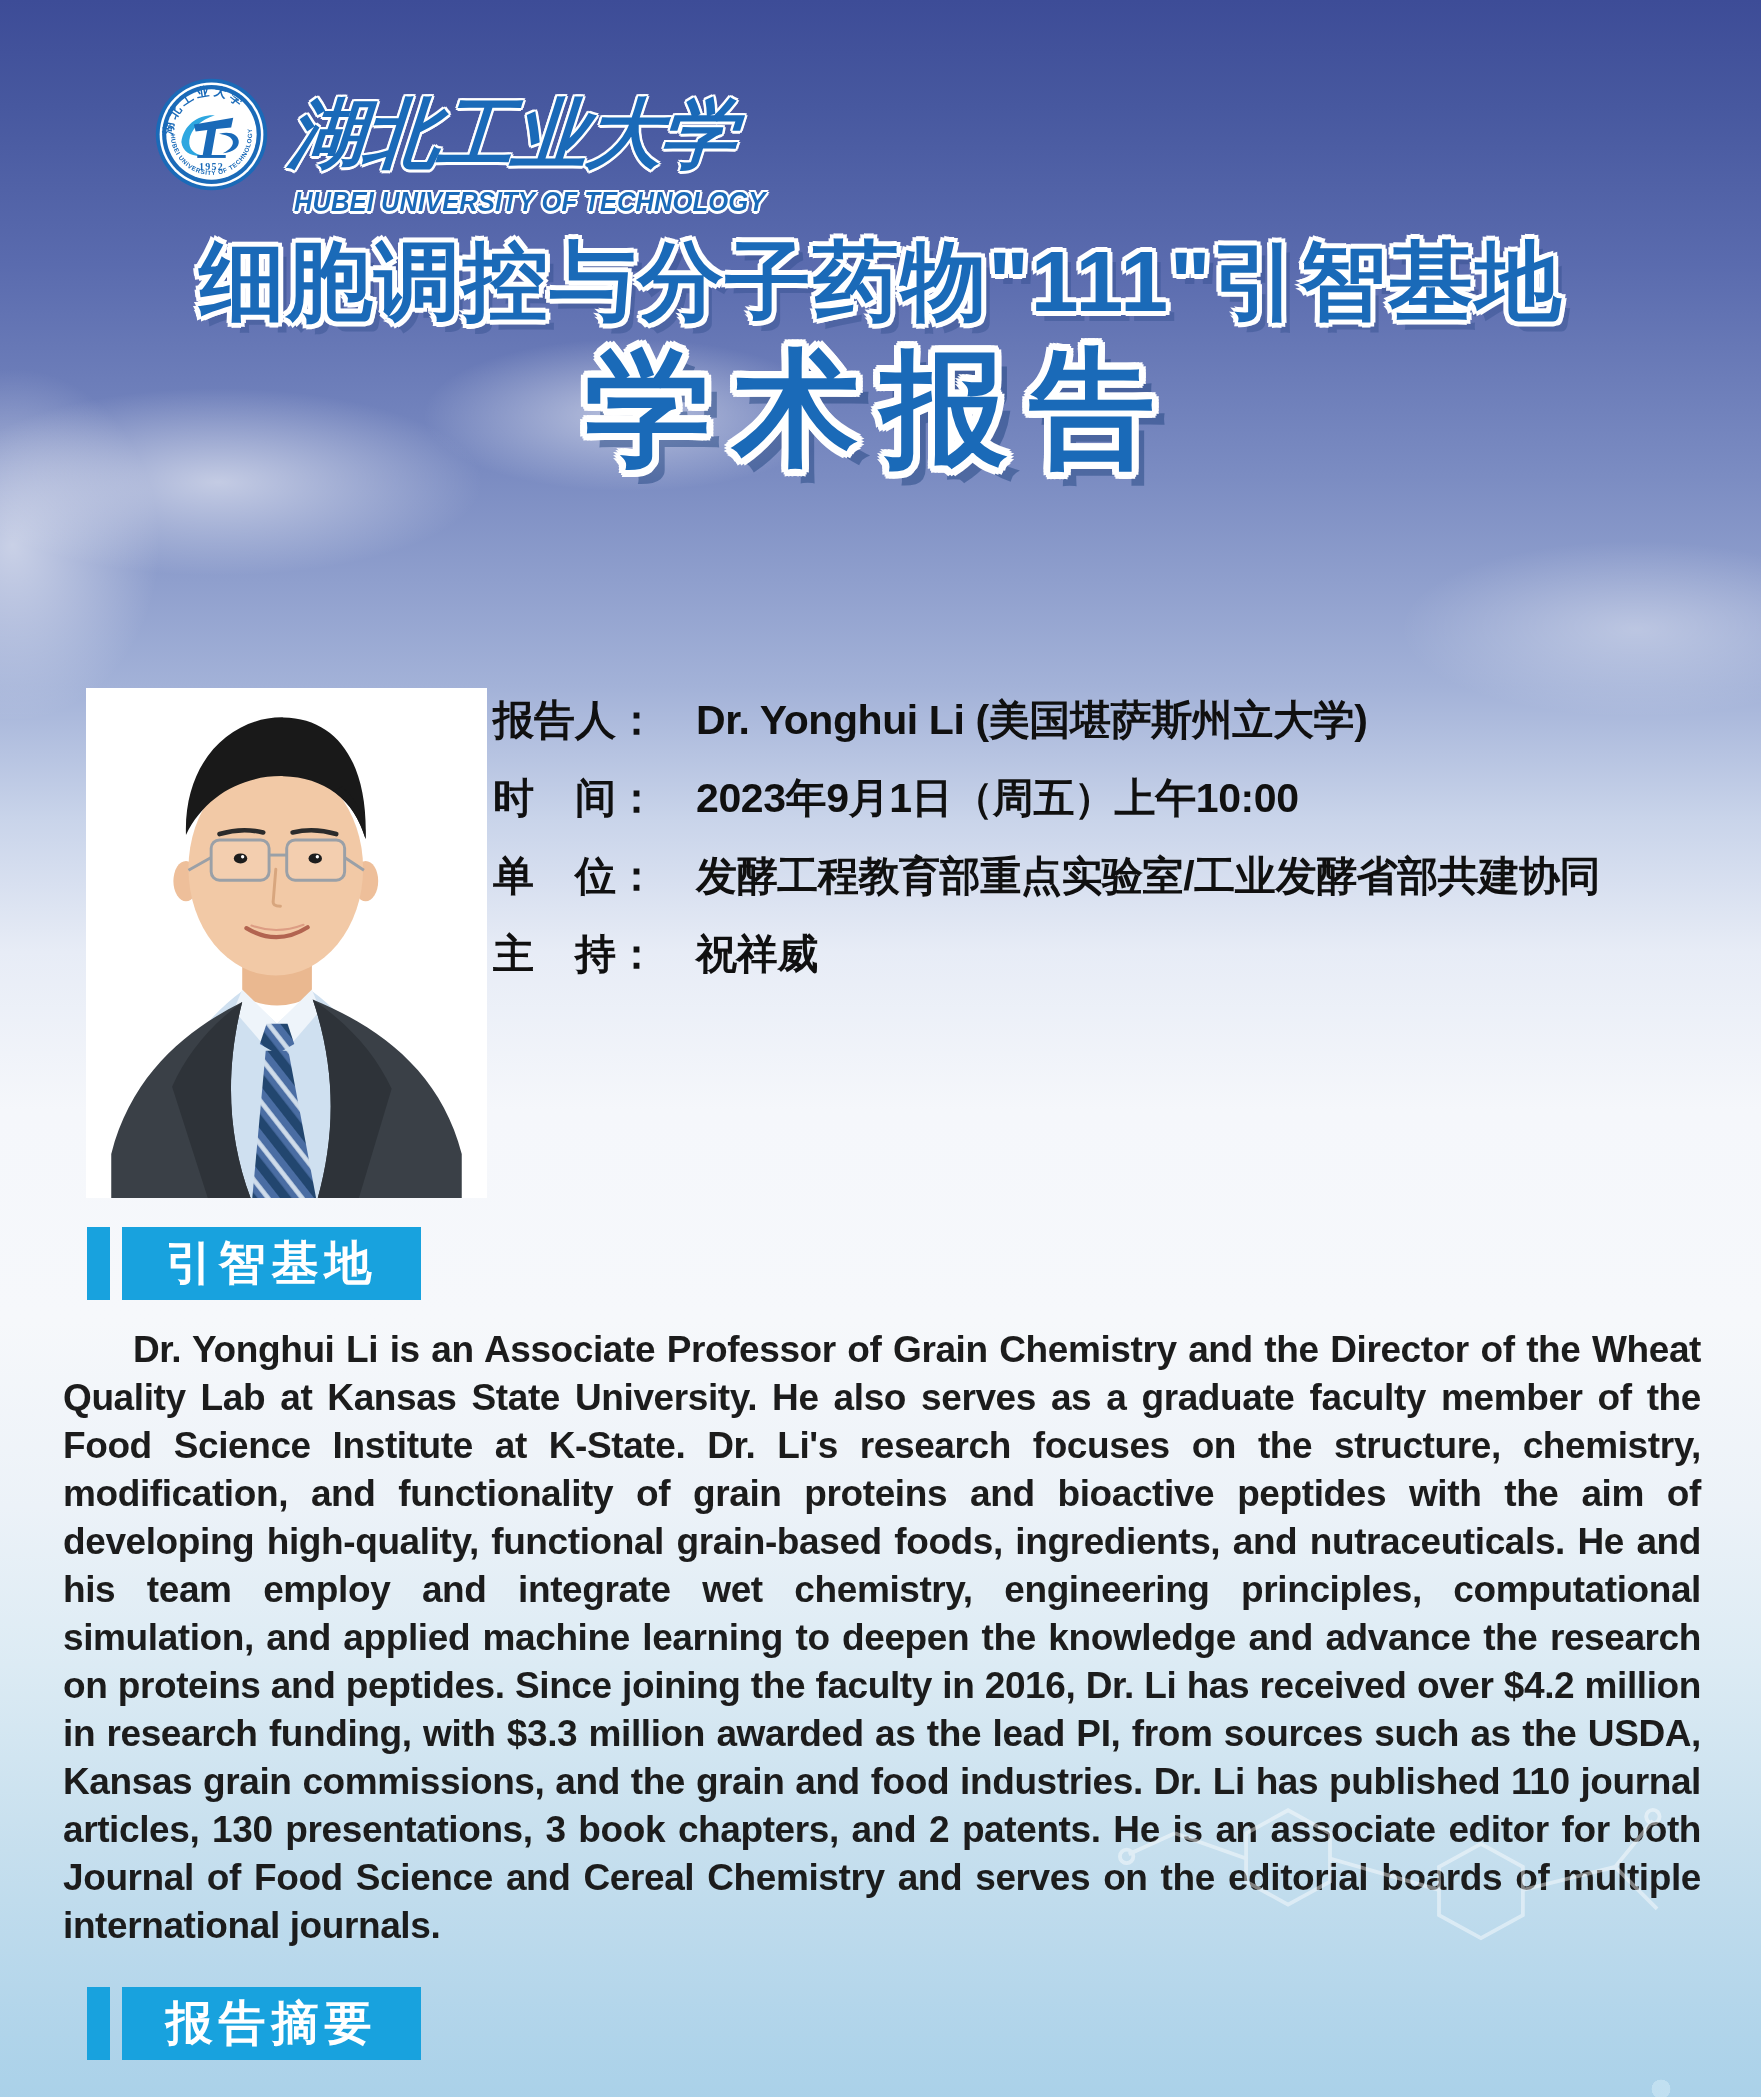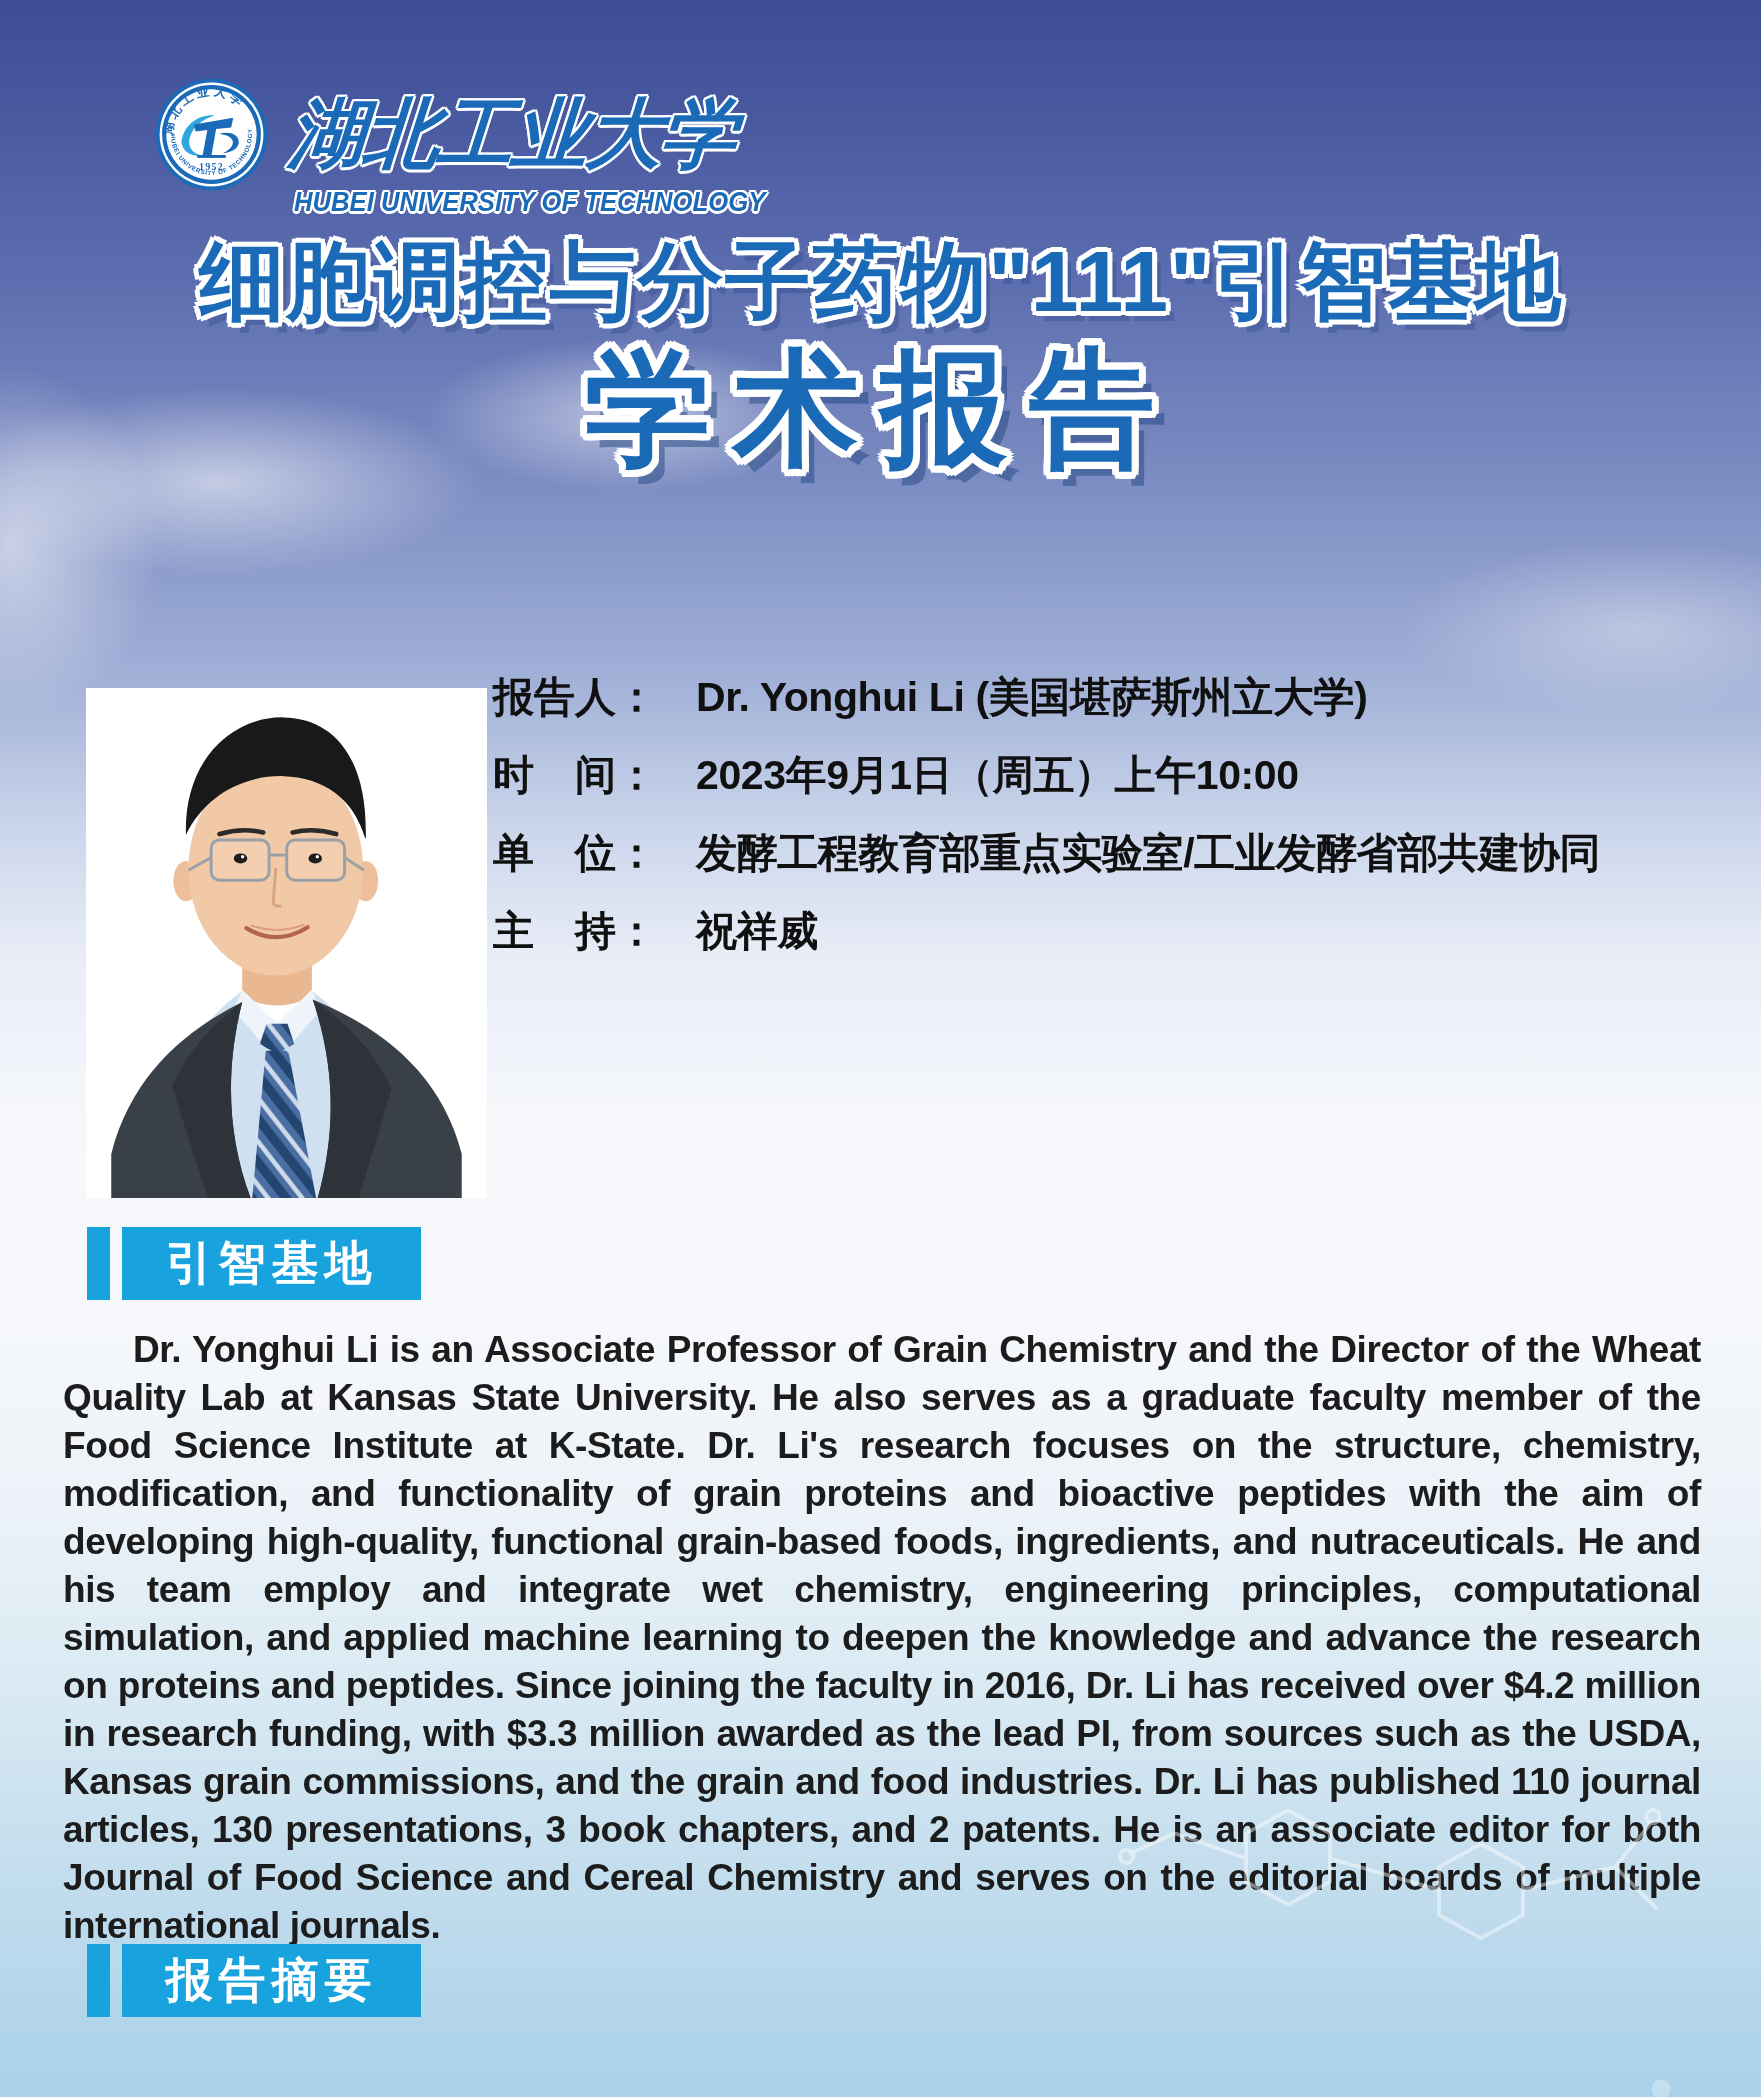--- a/index.html
+++ b/index.html
@@ -68,33 +68,33 @@
   .title-en { left:0; top:436px; width:100%; text-align:center; color:#e8191d; }
   .title-en .ln { display:block; height:121px; line-height:121px; font-size:106px; font-weight:bold;
     letter-spacing:-1.3px; white-space:nowrap; transform:scaleX(.62); transform-origin:50% 50%; }
 
   
   .photo { left:86px; top:688px; width:401px; height:510px; background:#fff; }
   .photo svg { display:block; width:100%; height:100%; }
 
   
   .info { left:493px; top:670px; width:1217px; color:#101010; }
-  .info-row { display:flex; align-items:flex-start; height:78px; font-weight:bold; font-size:41px; white-space:nowrap; }
+  .info-row { display:flex; align-items:flex-end; height:78px; font-weight:bold; font-size:41px; white-space:nowrap; }
   .info-label { flex:none; width:203px; font-weight:900; letter-spacing:0; }
   .info-row.cont .info-label { width:190px; }
   .info-row.cont2 .info-label { width:203px; }
   .info-value { letter-spacing:-0.4px; }
 
   
   .sec-header { left:87px; width:1615px; height:73px; }
   .sec-bar { position:absolute; left:0; top:0; width:22.7px; height:73px; background:#18a2de; }
   .sec-box { position:absolute; left:35px; top:0; width:299px; height:73px; background:#18a2de;
     color:#fff; font-size:47px; font-weight:900; letter-spacing:5.9px;
     display:flex; align-items:center; justify-content:center; }
-  .sec1 { top:1227px; } .sec2 { top:1944px;padding-left:24px; }
+  .sec1 { top:1227px; } .sec2 { top:1987px;padding-left:24px; }
 
   
   .para { left:63px; width:1638px; font-size:37px; line-height:48px; font-weight:bold;
     color:#1c1c1c; text-align:justify; letter-spacing:-0.4px; text-indent:70px; }
   .para-bio { top:1326px; }
 
   
   .mol { pointer-events:none; }
   .mol svg { display:block; }
 </style>

